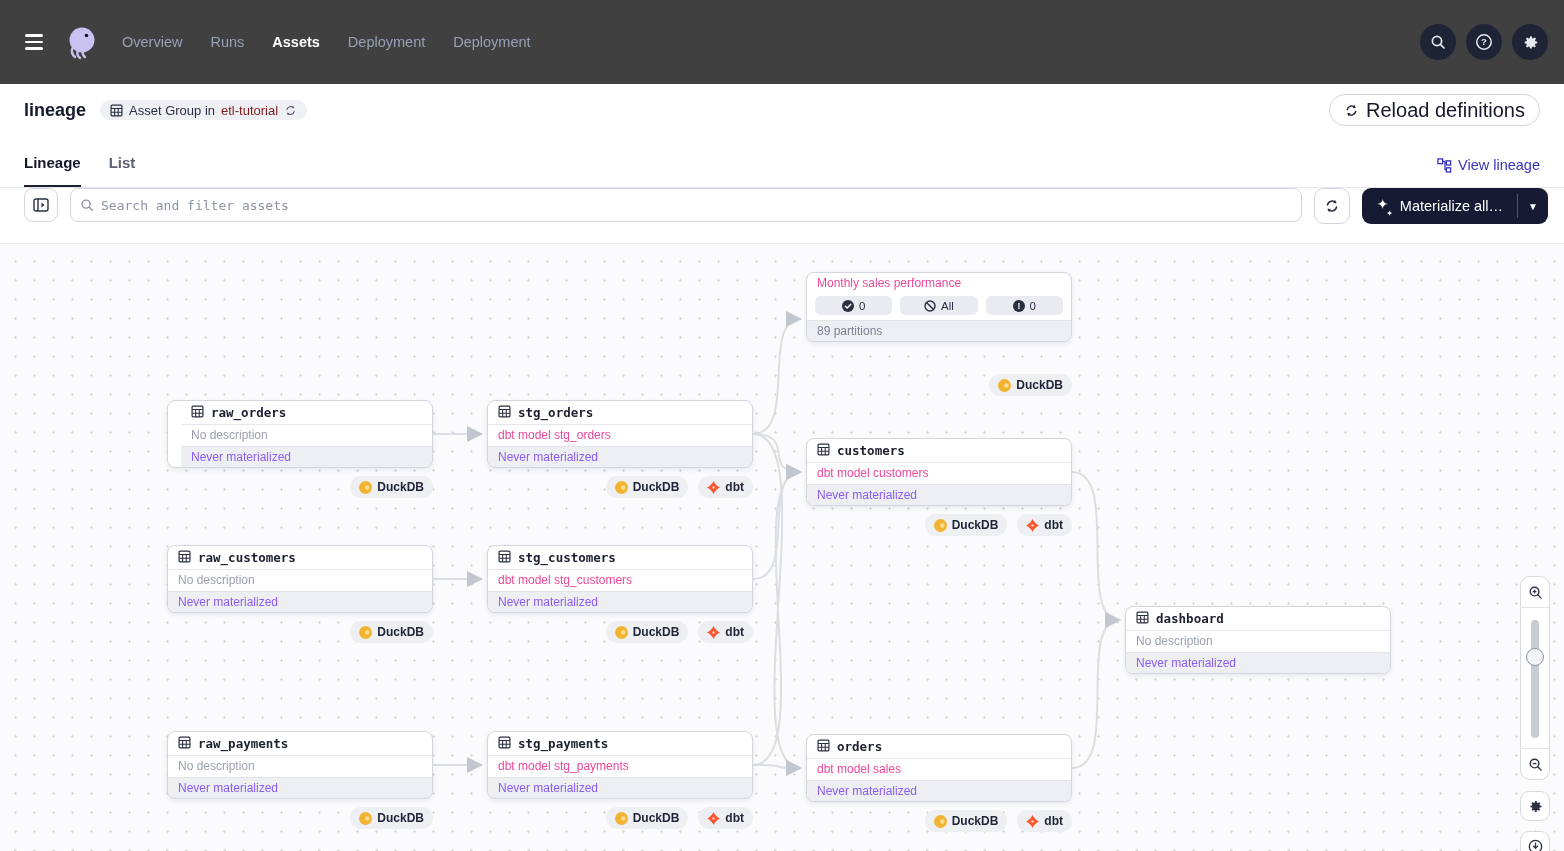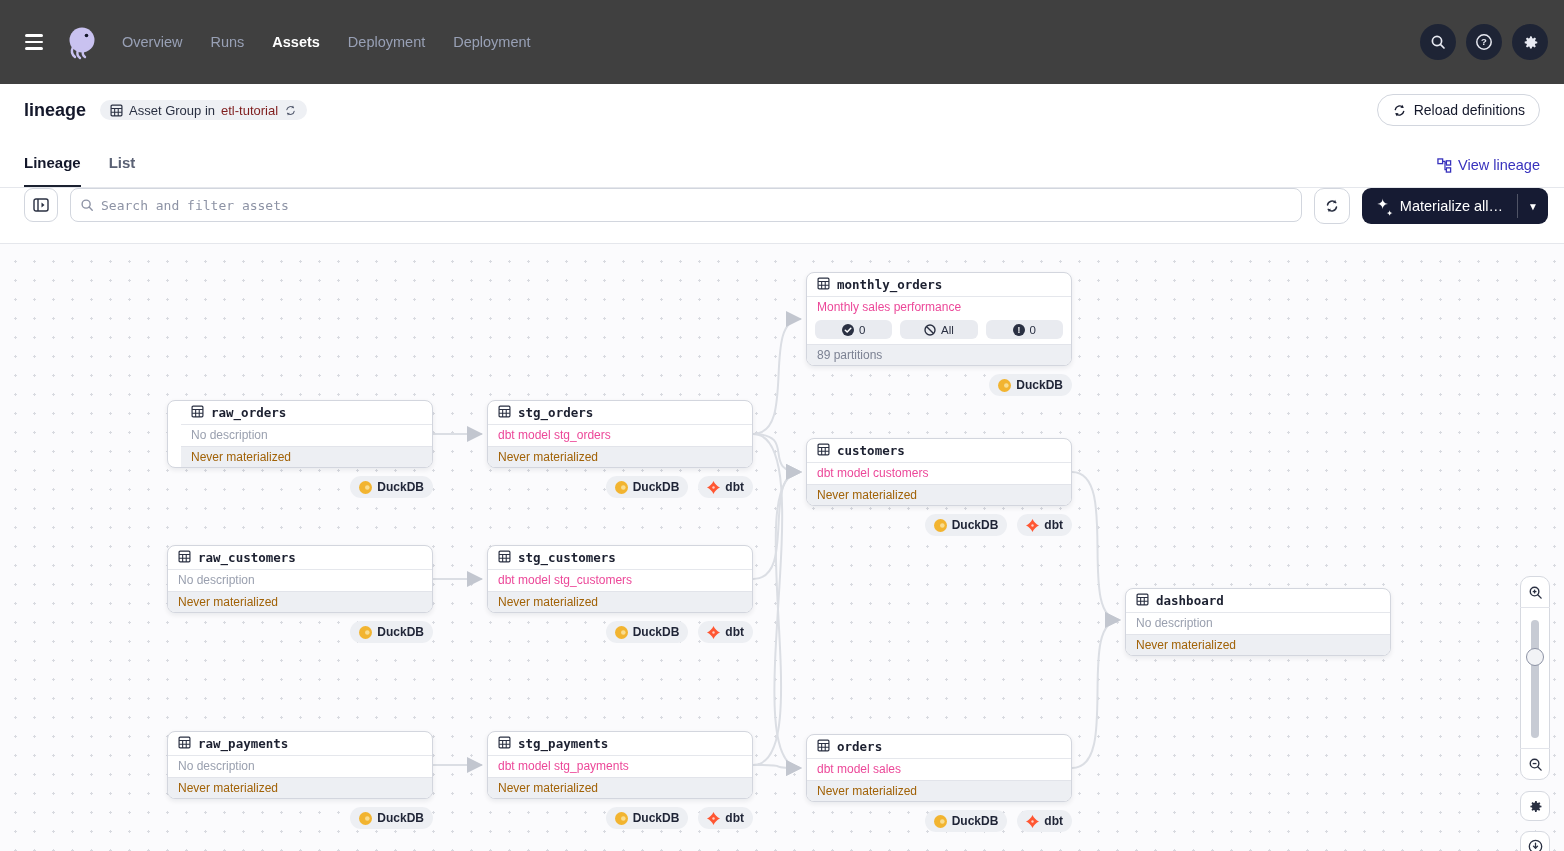--- a/index.html
+++ b/index.html
@@ -20,21 +20,21 @@
     align-items:center; justify-content:center; color:#e8eaf2; cursor:pointer; }
 
   
   .pagehead { height:52px; display:flex; align-items:center; padding:0 24px; }
   .pagehead h1 { font-size:18px; font-weight:700; color:#14182b; }
   .group-badge { margin-left:14px; background:#eef0f4; border-radius:12px; height:20px;
     display:flex; align-items:center; gap:6px; padding:0 10px; font-size:13px; color:#2a3042; }
   .group-badge a { color:#7f1d1d; text-decoration:none; cursor:pointer; }
   .spacer { flex:1; }
   .reload-btn { height:32px; border:1px solid #d2d6de; border-radius:16px; background:#fff;
-    display:flex; align-items:center; gap:7px; padding:0 14px; font-size:14px; color:#14182b; cursor:pointer; }
+    display:flex; align-items:center; gap:7px; padding:0 14px; font-size:20px; color:#14182b; cursor:pointer; }
 
   
   .tabsrow { height:52px; display:flex; align-items:flex-end; padding:0 24px;
     border-bottom:1px solid #e5e7ec; }
   .tab { font-size:15px; font-weight:700; padding-bottom:14px; margin-right:28px; cursor:pointer;
     color:#5a6174; border-bottom:2.5px solid transparent; }
   .tab.active { color:#14182b; border-bottom-color:#1b2130; }
   .viewlineage { margin-left:auto; display:flex; align-items:center; gap:6px; padding-bottom:14px;
     color:#3832bd; font-size:14.5px; cursor:pointer; }
 
@@ -70,21 +70,21 @@
     box-shadow:0 2px 5px rgba(18,22,42,0.08); overflow:hidden; cursor:pointer; }
   .an-head { display:flex; align-items:center; gap:7px; padding:4px 10px; height:24px;
     border-bottom:1px solid #e5e7ec; }
   .an-name { font-family:"DejaVu Sans Mono", monospace; font-size:12.5px; font-weight:600; color:#1c2030; }
   .an-desc { padding:3px 10px; height:21px; font-size:12px; color:#ec4899; white-space:nowrap;
     overflow:hidden; text-overflow:ellipsis; }
   .an-desc.muted { color:#9aa0af; }
   .an-badges { display:flex; gap:8px; padding:2px 8px 5px; }
   .an-badges .pill { flex:1; height:19px; background:#e9ebf0; border-radius:6px; display:flex;
     align-items:center; justify-content:center; gap:5px; font-size:11.5px; color:#2a3042; }
-  .an-foot { padding:3px 10px; height:21px; font-size:12px; color:#a16207; background:#edeff3;
+  .an-foot { padding:3px 10px; height:21px; font-size:12px; color:#8b5cf6; background:#edeff3;
     border-top:1px solid #e2e4ea; }
   .an-foot.muted { color:#7c8293; }
 
   .tagrow { position:absolute; display:flex; justify-content:flex-end; gap:10px; }
   .tag { height:22px; background:#edeff3; border-radius:12px; display:flex; align-items:center;
     gap:5px; padding:0 9px; font-size:12px; font-weight:700; color:#1f2436; cursor:pointer; }
 
   
   .zoomgroup { position:absolute; right:14px; top:332px; width:30px; background:#fff;
     border:1px solid #d6d9e0; border-radius:10px; display:flex; flex-direction:column; align-items:center; }
@@ -239,27 +239,20 @@
       <path d="M753,190 C798,190 760,228 801,228" fill="none" stroke="#dbdee4" stroke-width="2" marker-end="url(#arw)"></path>
       <path d="M753,190 C824.28,190 733.72,524 801,524" fill="none" stroke="#dbdee4" stroke-width="2" marker-end="url(#arw)"></path>
       <path d="M753,335 C798,335 760,228 801,228" fill="none" stroke="#dbdee4" stroke-width="2" marker-end="url(#arw)"></path>
       <path d="M753,521 C819.36,521 738.64,228 801,228" fill="none" stroke="#dbdee4" stroke-width="2" marker-end="url(#arw)"></path>
       <path d="M753,521 C798,521 760,524 801,524" fill="none" stroke="#dbdee4" stroke-width="2" marker-end="url(#arw)"></path>
       <path d="M1072,228 C1120.96,228 1075.04,376 1120,376" fill="none" stroke="#dbdee4" stroke-width="2" marker-end="url(#arw)"></path>
       <path d="M1072,524 C1120.96,524 1075.04,376 1120,376" fill="none" stroke="#dbdee4" stroke-width="2" marker-end="url(#arw)"></path>
     </svg>
   <div id="nodes-layer">
       <div class="asset-node" style="left: 806px; top: 28px; width: 266px;">
-    <div class="an-head">
-      <span class="an-icon"><svg width="13" height="13" viewBox="0 0 12 12">
-              <rect x="1" y="1" width="10" height="10" rx="1" fill="none" stroke="#2a3042" stroke-width="1.1"></rect>
-              <path d="M1 4.2h10M4.3 4.2V11M7.6 4.2V11M1 7.6h10" stroke="#2a3042" stroke-width="1"></path>
-            </svg></span>
-      <span class="an-name">monthly_orders</span>
-    </div>
     <div class="an-desc">Monthly sales performance</div>
     <div class="an-badges">
           <span class="pill">
             <svg width="12" height="12" viewBox="0 0 12 12">
               <circle cx="6" cy="6" r="6" fill="#2a3042"></circle>
               <path d="M3.3 6.2 5.2 8 8.8 4.3" fill="none" stroke="#fff" stroke-width="1.5" stroke-linecap="round" stroke-linejoin="round"></path>
             </svg>
             <span>0</span>
           </span>
           <span class="pill">
@@ -332,21 +325,21 @@
       <span class="an-icon"><svg width="13" height="13" viewBox="0 0 12 12">
               <rect x="1" y="1" width="10" height="10" rx="1" fill="none" stroke="#2a3042" stroke-width="1.1"></rect>
               <path d="M1 4.2h10M4.3 4.2V11M7.6 4.2V11M1 7.6h10" stroke="#2a3042" stroke-width="1"></path>
             </svg></span>
       <span class="an-name">stg_customers</span>
     </div>
     <div class="an-desc">dbt model stg_customers</div>
 
     <div class="an-foot">Never materialized</div>
   </div>
-      <div class="asset-node" style="left: 1125px; top: 344px; width: 266px;">
+      <div class="asset-node" style="left: 1125px; top: 362px; width: 266px;">
     <div class="an-head">
       <span class="an-icon"><svg width="13" height="13" viewBox="0 0 12 12">
               <rect x="1" y="1" width="10" height="10" rx="1" fill="none" stroke="#2a3042" stroke-width="1.1"></rect>
               <path d="M1 4.2h10M4.3 4.2V11M7.6 4.2V11M1 7.6h10" stroke="#2a3042" stroke-width="1"></path>
             </svg></span>
       <span class="an-name">dashboard</span>
     </div>
     <div class="an-desc muted">No description</div>
 
     <div class="an-foot">Never materialized</div>

